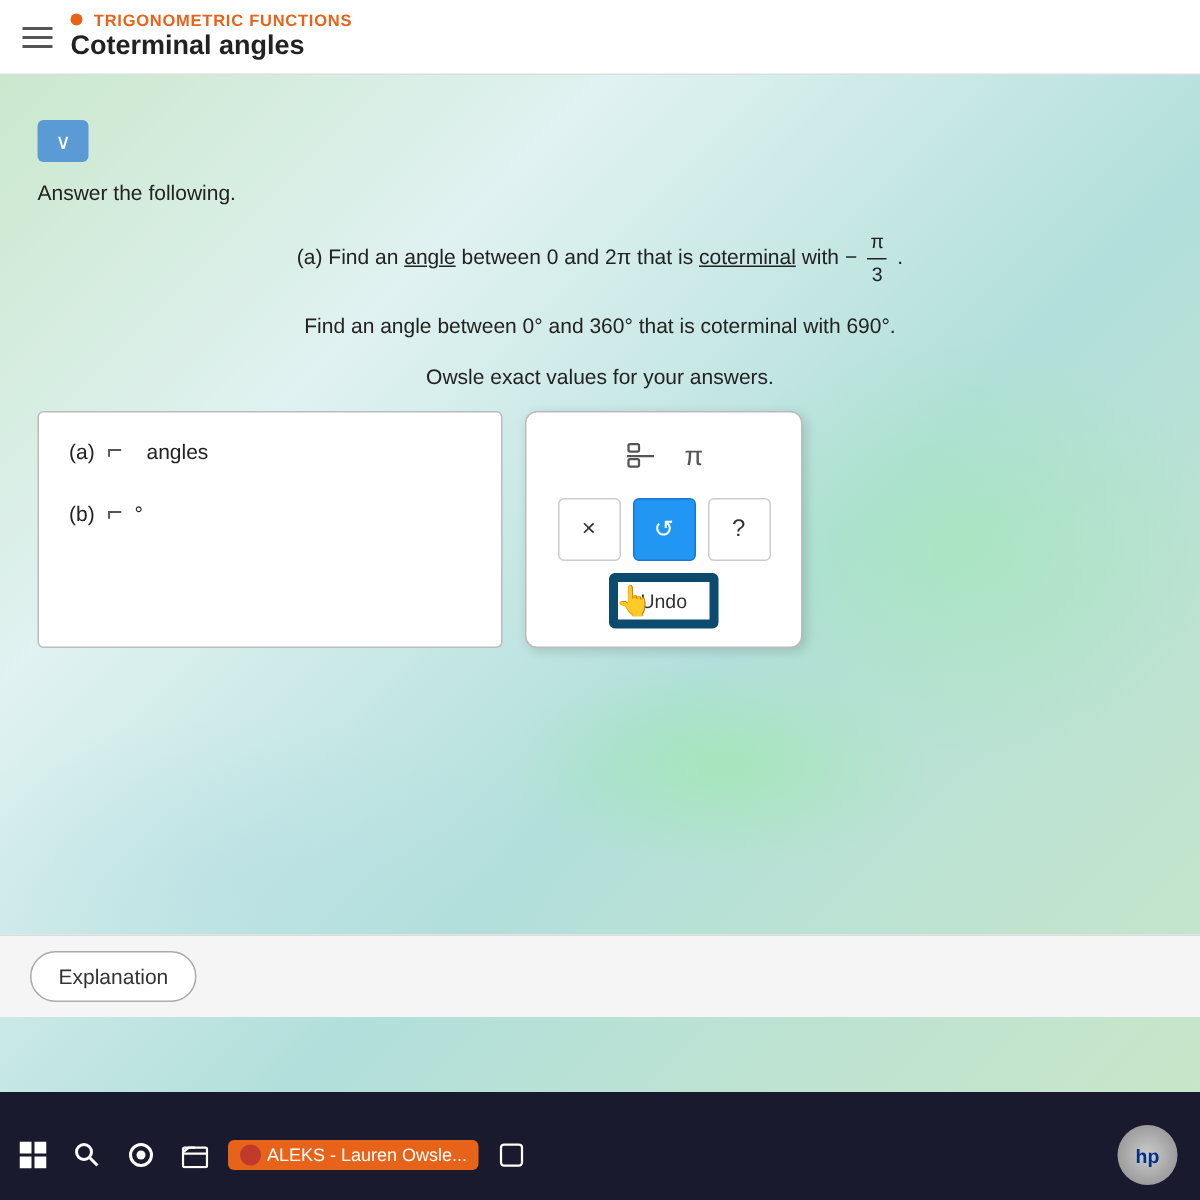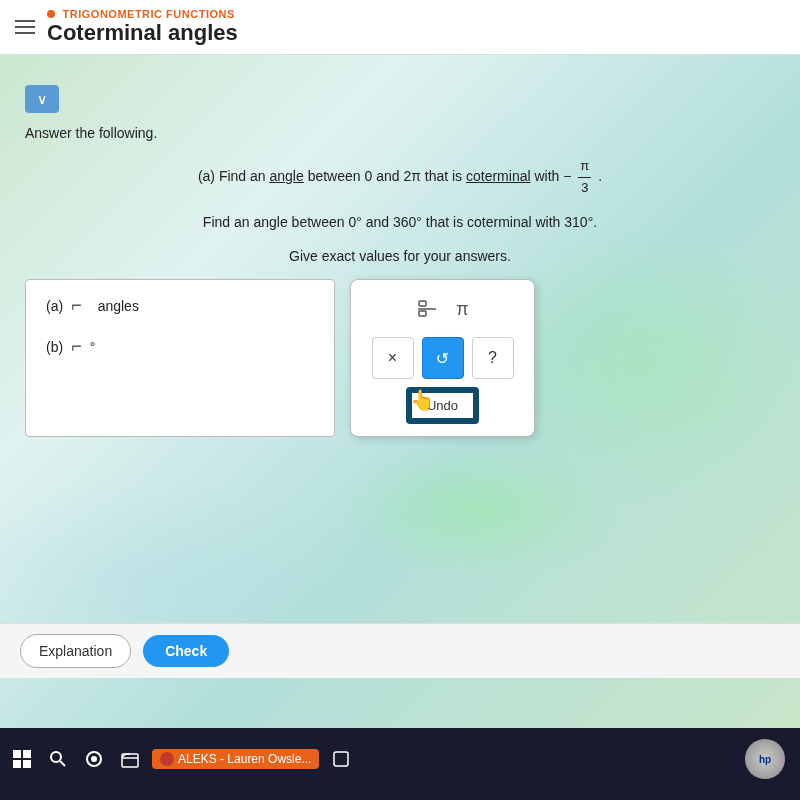--- a/index.html
+++ b/index.html
@@ -8,21 +8,21 @@
       height: 800px;
       background: #1a1a2e;
       font-family: Arial, sans-serif;
       overflow: hidden;
       position: relative;
     }
 
     
     .taskbar {
       position: absolute;
-      bottom: 16px;
+      bottom: 5px;
       left: 0;
       width: 800px;
       height: 50px;
       background: #1a1a2e;
       display: flex;
       align-items: center;
       padding: 0 8px;
       gap: 8px;
       z-index: 100;
     }
@@ -57,21 +57,21 @@
       position: absolute;
       bottom: 5px;
       right: 15px;
       width: 40px;
       height: 40px;
       border-radius: 50%;
       background: radial-gradient(circle, #ccc, #888);
       display: flex;
       align-items: center;
       justify-content: center;
-      font-size: 10px;
+      font-size: 13px;
       font-weight: bold;
       color: #003087;
     }
 
     
     .app-area {
       position: absolute;
       top: 0;
       left: 0;
       width: 800px;
@@ -126,21 +126,21 @@
     }
     .topic-circle {
       display: inline-block;
       width: 8px;
       height: 8px;
       border-radius: 50%;
       background: #e8631a;
       margin-right: 4px;
     }
     .page-title {
-      font-size: 22px;
+      font-size: 18px;
       font-weight: bold;
       color: #222;
     }
 
     
     .content {
       position: relative;
       z-index: 10;
       padding: 30px 25px;
     }
@@ -286,21 +286,20 @@
     
     .bottom-bar {
       position: absolute;
       bottom: 50px;
       left: 0;
       width: 800px;
       background: #f5f5f5;
       border-top: 1px solid #ddd;
       padding: 10px 20px;
       display: flex;
-      gap: 12px;
       align-items: center;
       z-index: 10;
     }
     .btn-explanation {
       background: white;
       border: 1px solid #aaa;
       border-radius: 20px;
       padding: 8px 18px;
       cursor: pointer;
       font-size: 14px;
@@ -361,23 +360,23 @@
       <span class="underline">coterminal</span>
       <span> with −</span>
       <span class="fraction">
         <span class="num">π</span>
         <span class="den">3</span>
       </span>
       <span>.</span>
     </p>
 
     
-    <p class="problem-text">Find an angle between 0° and 360° that is coterminal with 310°.</p>
-
-    <p class="problem-text">Give exact values for your answers.</p>
+    <p class="problem-text">Find an angle between 0° and 360° that is coterminal with 690°.</p>
+
+    <p class="problem-text">Owsle exact values for your answers.</p>
 
     
     <div class="answer-section">
 
       <div class="answer-box">
         <div class="answer-row">
           <span>(a)</span>
           <span class="input-bracket">⌐</span>
           <span> </span>
           <span>angles</span>
@@ -407,21 +406,20 @@
         </div>
         <button class="undo-btn">Undo</button>
       </div>
     </div>
   </div>
 
   <div class="cursor-hand" style="left: 410px; top: 388px;">👆</div>
 
   <div class="bottom-bar">
     <button class="btn-explanation">Explanation</button>
-    <button class="btn-check">Check</button>
   </div>
 </div>
 
 <div class="taskbar">
   <div class="taskbar-icon">
     <svg width="18" height="18" viewBox="0 0 18 18">
       <rect x="0" y="0" width="8" height="8" fill="white"></rect>
       <rect x="10" y="0" width="8" height="8" fill="white"></rect>
       <rect x="0" y="10" width="8" height="8" fill="white"></rect>
       <rect x="10" y="10" width="8" height="8" fill="white"></rect>

